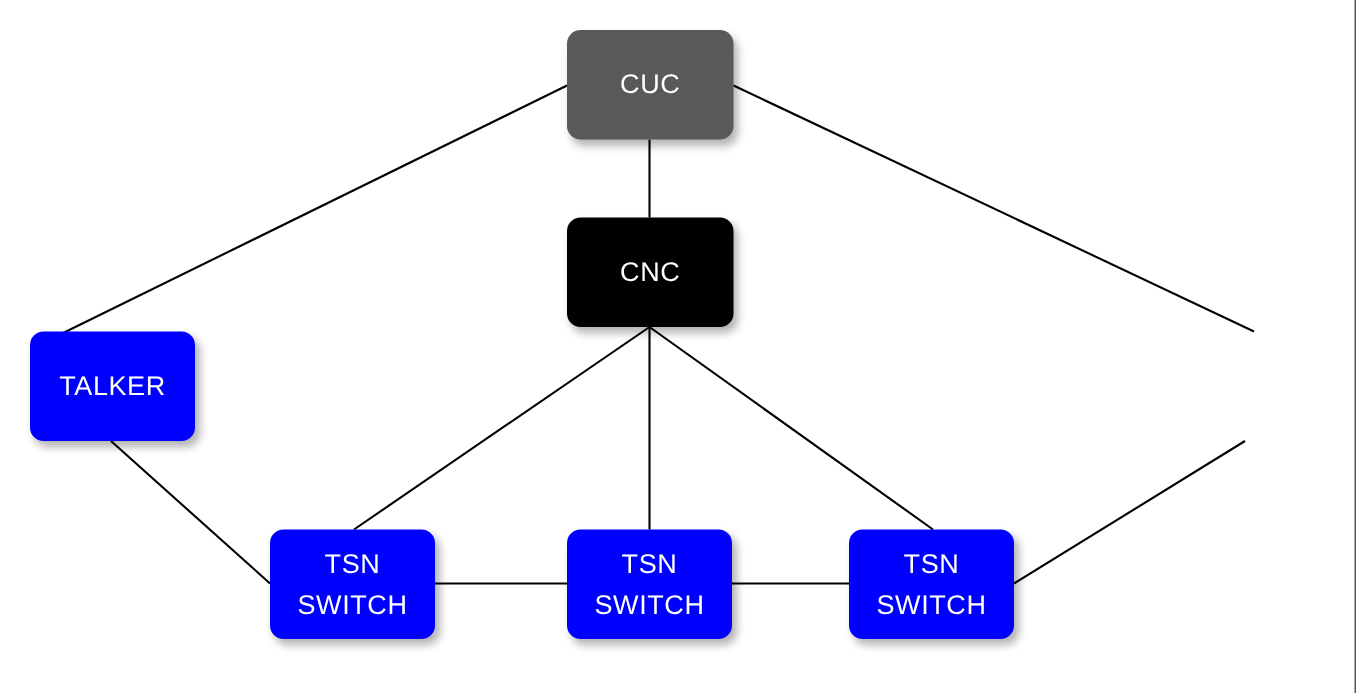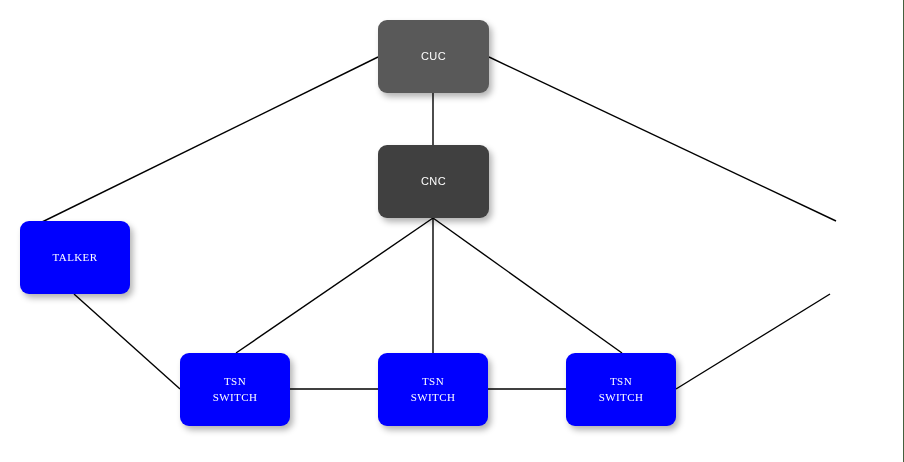--- a/index.html
+++ b/index.html
@@ -44,30 +44,30 @@
     height: 462px;
   }
   .node {
     position: absolute;
     display: flex;
     align-items: center;
     justify-content: center;
     text-align: center;
     border-radius: 9px;
     color: #ffffff;
-    font-size: 11px;
+    font-size: 18px;
     line-height: 1.45;
     letter-spacing: 0.4px;
     box-shadow: 3px 4px 6px rgba(0, 0, 0, 0.30);
     box-sizing: border-box;
     white-space: pre-line;
     user-select: none;
   }
   .node.grey  { background: #595959; }
-  .node.blue  { background: #0000ff; font-family: Liberation Serif, serif; }
+  .node.blue  { background: #0000ff; }
   .node-label {
     display: block;
     white-space: pre-line;
   }
 </style>
 </head>
 <body>
 
 <div id="canvas">
 
@@ -79,21 +79,21 @@
       <line class="edge" x1="433" y1="218" x2="433" y2="353" stroke="#000000"></line>
       <line class="edge" x1="433" y1="218" x2="622" y2="353" stroke="#000000"></line>
       <line class="edge" x1="74" y1="294" x2="180" y2="389" stroke="#000000"></line>
       <line class="edge" x1="290" y1="389" x2="378" y2="389" stroke="#000000"></line>
       <line class="edge" x1="488" y1="389" x2="566" y2="389" stroke="#000000"></line>
       <line class="edge" x1="676" y1="389" x2="830" y2="294" stroke="#000000"></line>
     </svg>
 
   <div id="node-layer">
       <div class="node grey" style="left: 378px; top: 20px; width: 111px; height: 73px; background: rgb(89, 89, 89);"><span class="node-label">CUC</span></div>
-      <div class="node grey" style="left: 378px; top: 145px; width: 111px; height: 73px; background: #404040;"><span class="node-label">CNC</span></div>
+      <div class="node grey" style="left: 378px; top: 145px; width: 111px; height: 73px; background: #000000;"><span class="node-label">CNC</span></div>
       <div class="node blue" style="left: 20px; top: 221px; width: 110px; height: 73px; background: rgb(0, 0, 255);"><span class="node-label">TALKER</span></div>
       <div class="node blue" style="left: 180px; top: 353px; width: 110px; height: 73px; background: rgb(0, 0, 255);"><span class="node-label">TSN
 SWITCH</span></div>
       <div class="node blue" style="left: 378px; top: 353px; width: 110px; height: 73px; background: rgb(0, 0, 255);"><span class="node-label">TSN
 SWITCH</span></div>
       <div class="node blue" style="left: 566px; top: 353px; width: 110px; height: 73px; background: rgb(0, 0, 255);"><span class="node-label">TSN
 SWITCH</span></div>
     </div>
 
 </div>

